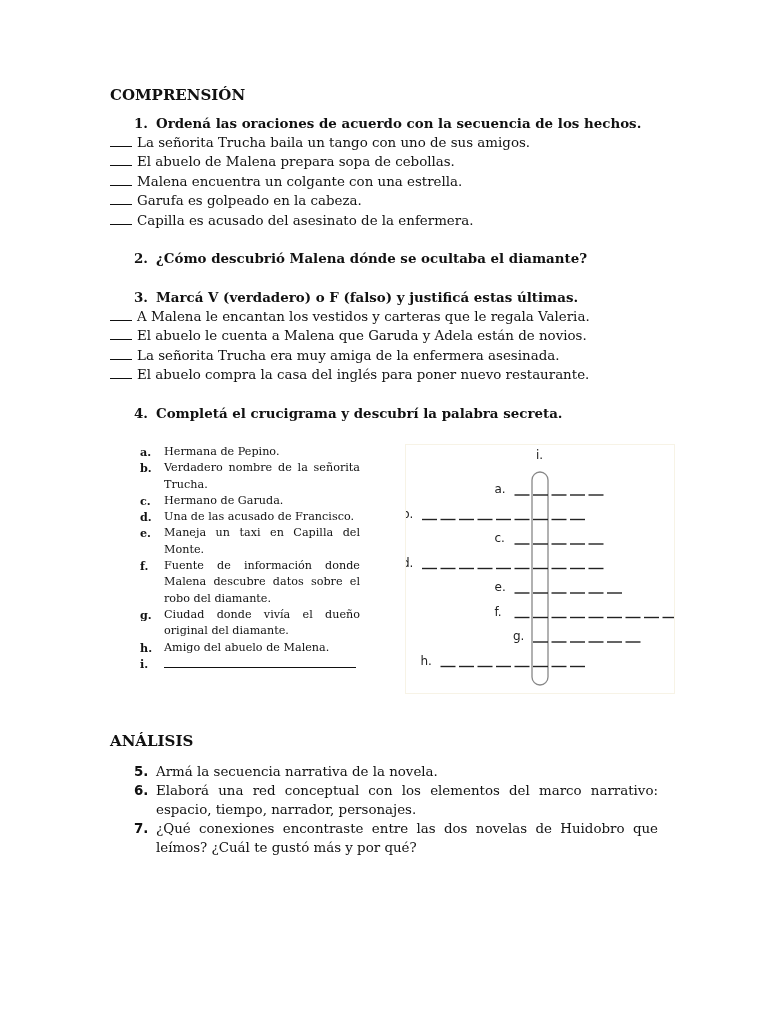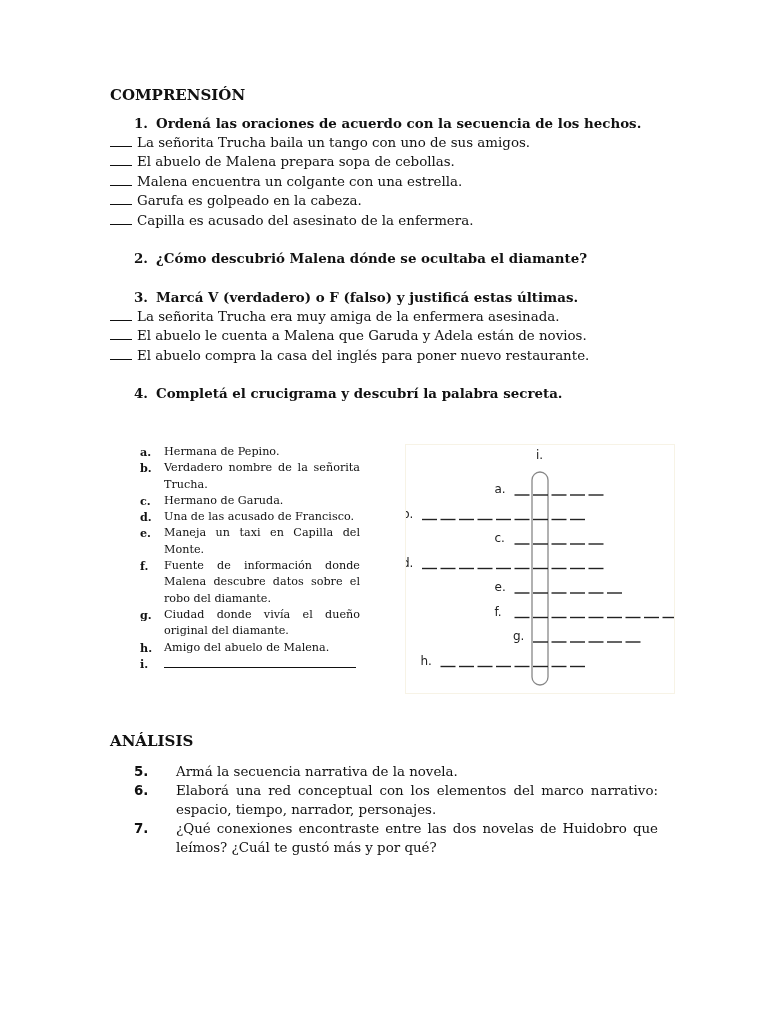--- a/index.html
+++ b/index.html
@@ -15,21 +15,21 @@
   .clue{display:flex;}
   .clue .l{width:24px;flex:none;font-weight:bold;}
   .clue .t{flex:1;text-align:justify;}
   .iline{display:inline-block;width:192px;border-bottom:1px solid #111;height:11px;}
   .cw{position:absolute;left:405px;top:444px;width:268px;height:248px;background:#fff;border:1px solid #f7f3e6;}
   .cw svg{width:100%;height:100%;}
   .cw text{font-family:"DejaVu Sans","Liberation Sans",sans-serif;font-size:12px;fill:#222;}
   .a-list{font-size:13.4px;}
   .a-item{display:flex;margin-left:24px;line-height:19px;}
   .a-item .n{width:22px;flex:none;font-family:"DejaVu Sans","Liberation Sans",sans-serif;font-weight:bold;}
-  .a-item .t{flex:1;text-align:justify;margin-left:20px;}
+  .a-item .t{flex:1;text-align:justify;}
 </style>
 </head>
 <body>
 
 <div class="page">
   <h2 class="h" style="margin-bottom:10px;">COMPRENSIÓN</h2>
   <div class="q">
       <span class="n">1.</span>
       <span class="t">Ordená las oraciones de acuerdo con la secuencia de los hechos.</span>
     </div>
@@ -42,22 +42,23 @@
     </div>
   <div class="q" style="margin-top:19px;">
       <span class="n">2.</span>
       <span class="t">¿Cómo descubrió Malena dónde se ocultaba el diamante?</span>
     </div>
   <div class="q" style="margin-top:20px;">
       <span class="n">3.</span>
       <span class="t">Marcá V (verdadero) o F (falso) y justificá estas últimas.</span>
     </div>
   <div id="q3list">
+      <div class="line"><span class="blank"></span><span>A Malena le encantan los vestidos y carteras que le regala Valeria.</span></div>
+      <div class="line"><span class="blank"></span><span>El abuelo le cuenta a Malena que Garuda y Adela están de novios.</span></div>
       <div class="line"><span class="blank"></span><span>La señorita Trucha era muy amiga de la enfermera asesinada.</span></div>
-      <div class="line"><span class="blank"></span><span>El abuelo le cuenta a Malena que Garuda y Adela están de novios.</span></div>
       <div class="line"><span class="blank"></span><span>El abuelo compra la casa del inglés para poner nuevo restaurante.</span></div>
     </div>
   <div class="q" style="margin-top:19px;">
       <span class="n">4.</span>
       <span class="t">Completá el crucigrama y descubrí la palabra secreta.</span>
     </div>
 </div>
 
 <div class="clues" id="clues">
     <div class="clue">

